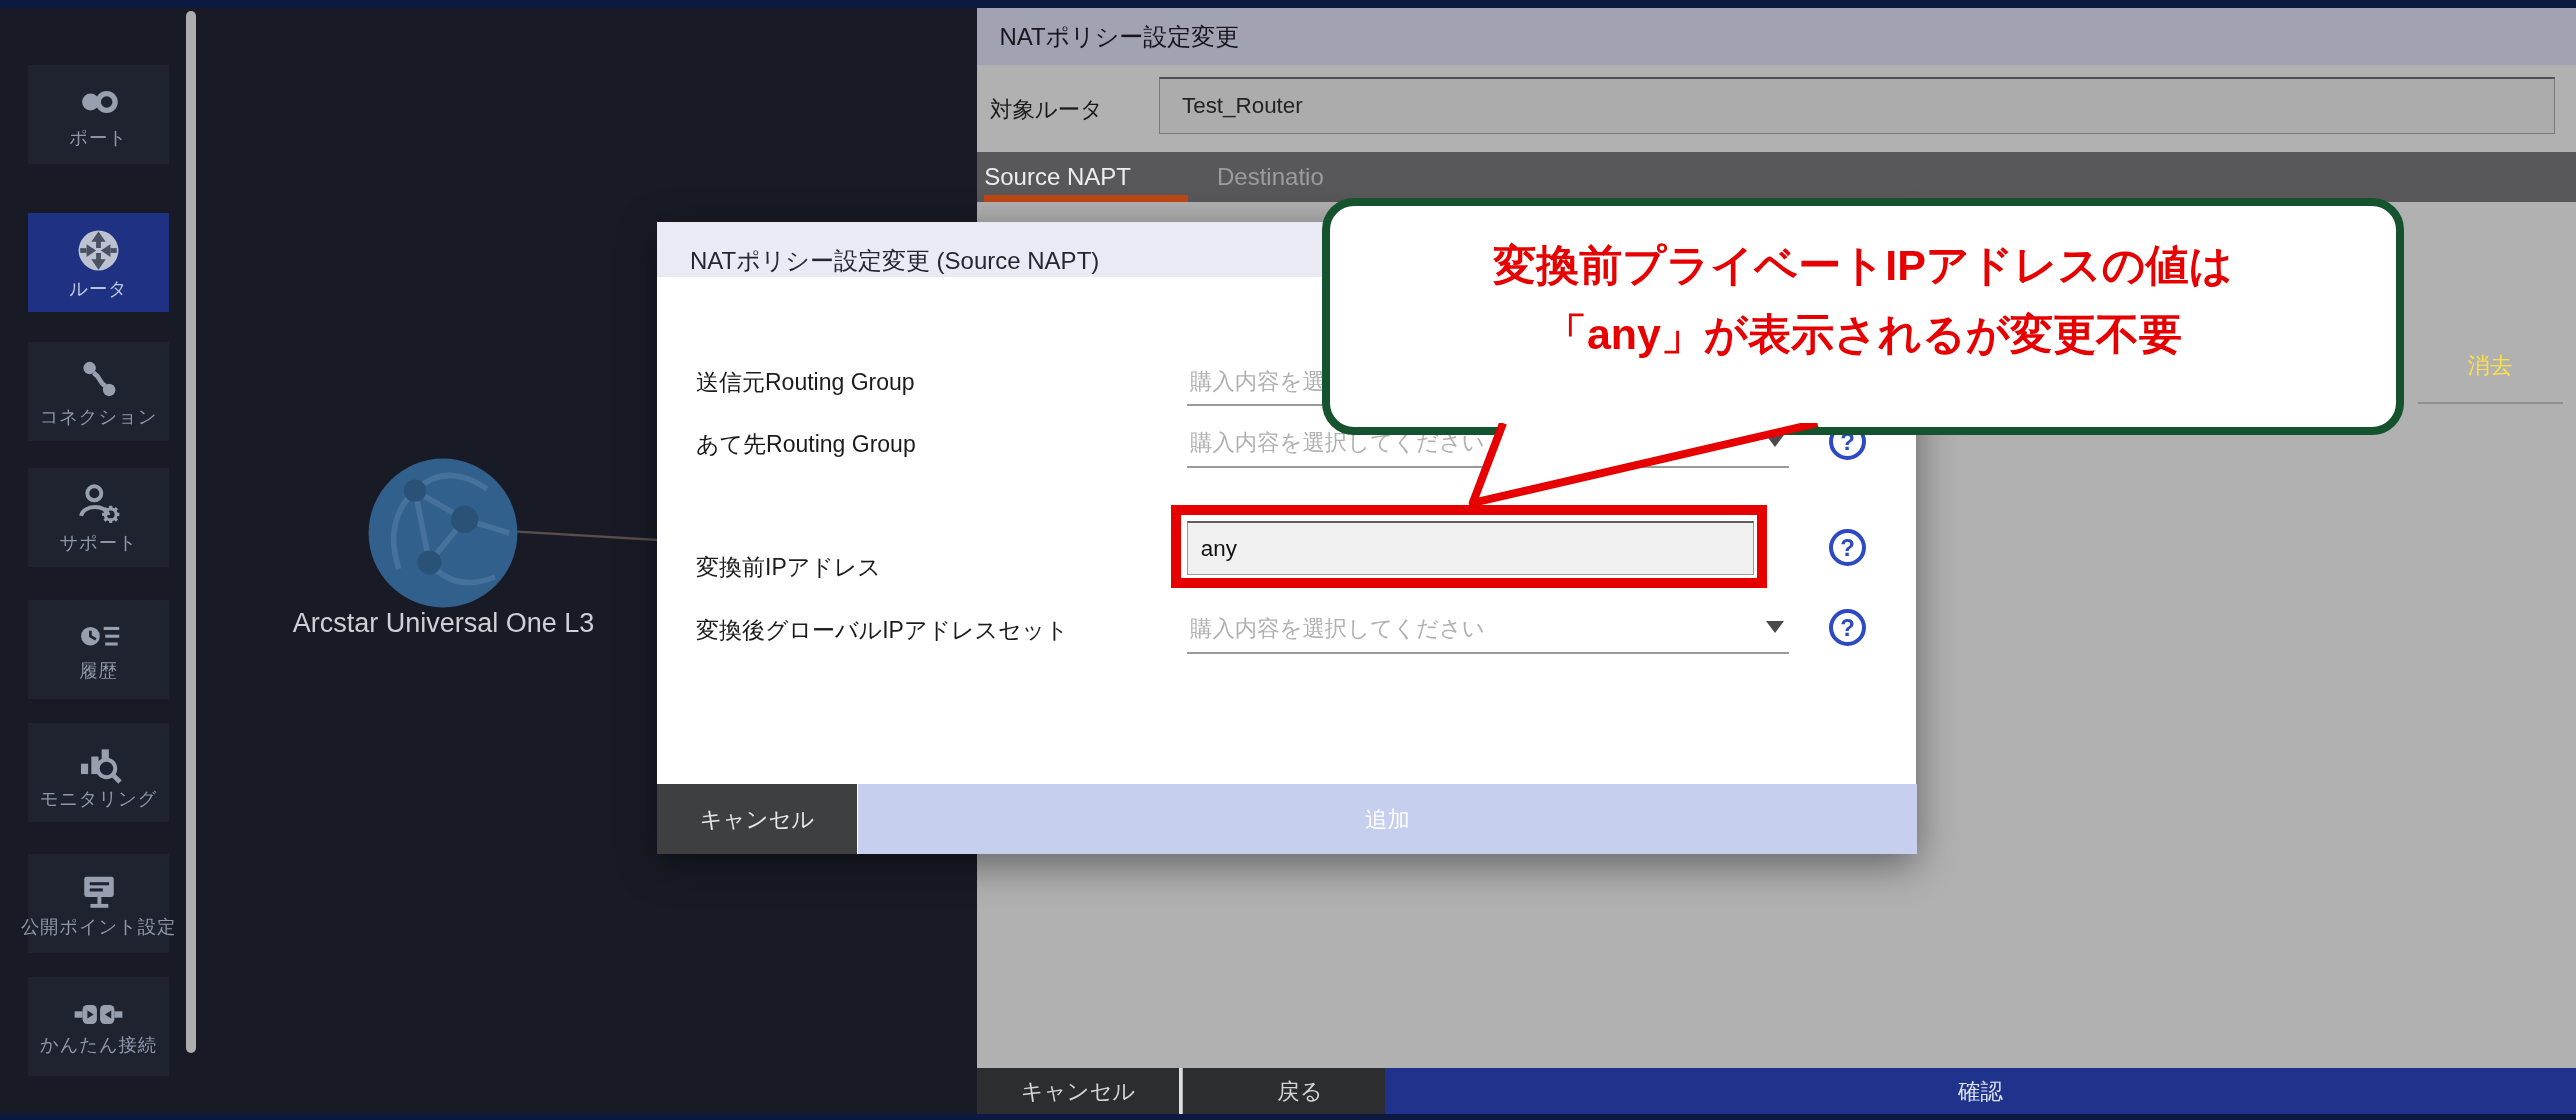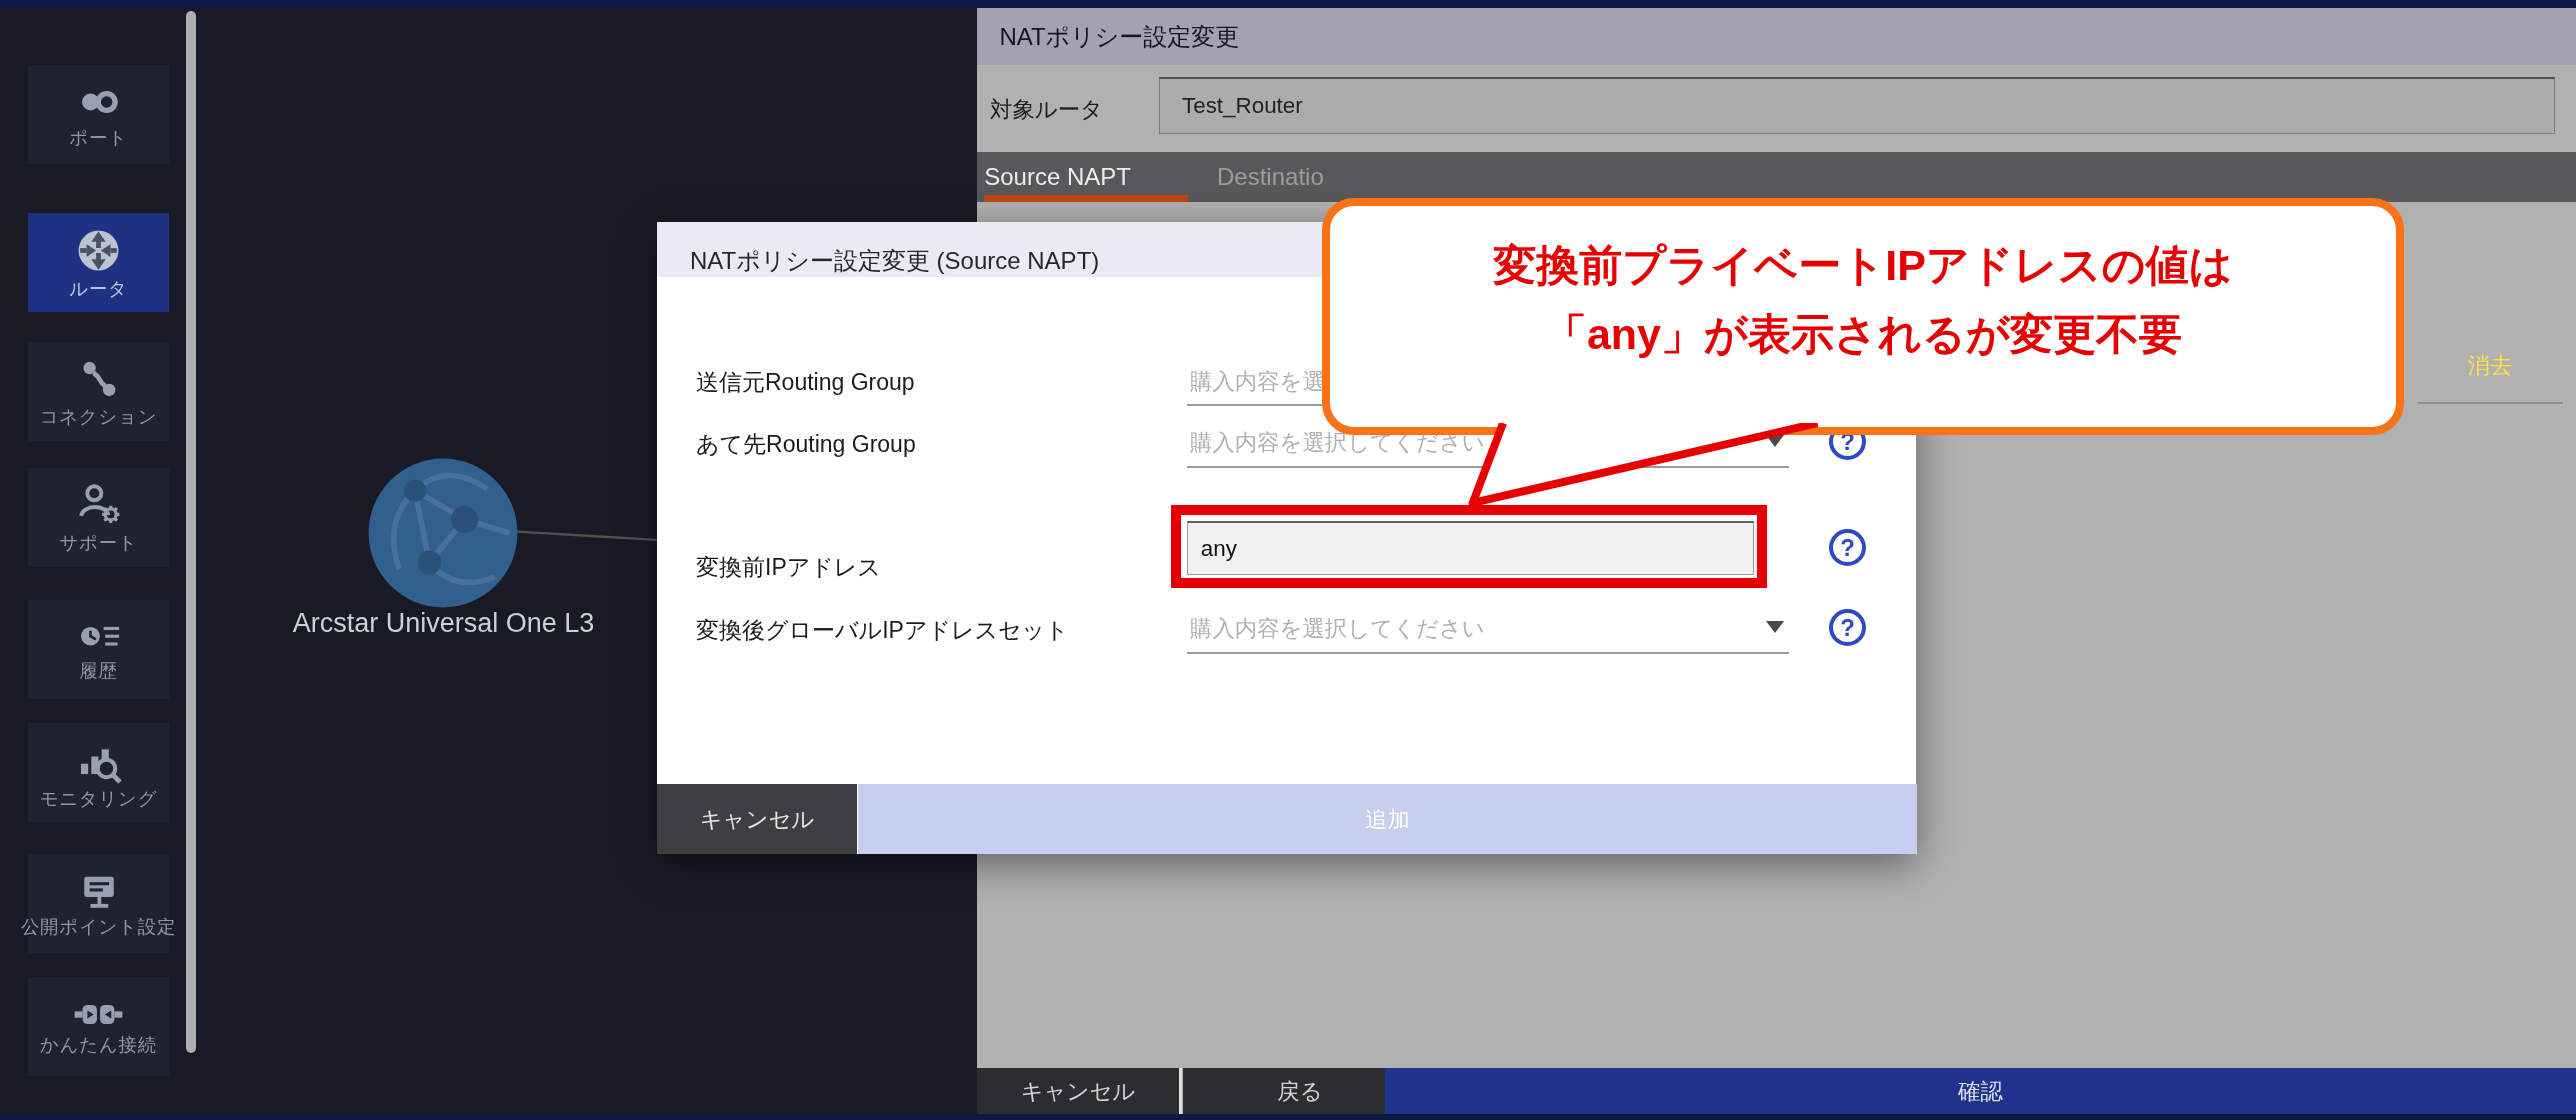--- a/index.html
+++ b/index.html
@@ -76,21 +76,21 @@
                border:1.6px solid #9a9a9a; border-top:2.4px solid #5e5e5e; font-size:22.4px; color:#111;
                padding-left:12.8px; font-family:inherit; z-index:11; }
   .red-box { left:1171px; top:505px; width:596px; height:83px; border:10.4px solid #e60000; z-index:14; pointer-events:none; }
 
   .modal-footer-btn { top:784px; height:70px; display:flex; align-items:center; justify-content:center;
                       font-size:22.4px; z-index:11; cursor:pointer; }
   .mf-cancel { left:657px; width:200px; background:#3e3f41; color:#e6e6e6; }
   .mf-add { left:858px; width:1059px; background:#c6cfee; color:#ffffff; }
 
   
-  .callout { left:1322px; top:198px; width:1082px; height:237px; background:#fff; border:8px solid #f97316;
+  .callout { left:1322px; top:198px; width:1082px; height:237px; background:#fff; border:8px solid #14532d;
              border-radius:32px; z-index:30; display:flex; flex-direction:column; align-items:center;
              justify-content:center; gap:11.2px; padding-bottom:32px; }
   .callout .line { font-size:43px; font-weight:900; color:#e60000; white-space:nowrap; }
   .callout-tail { left:1460px; top:423px; width:367px; height:84px; z-index:31; pointer-events:none; }
 </style>
 </head>
 <body>
 
 <div id="root">
 

